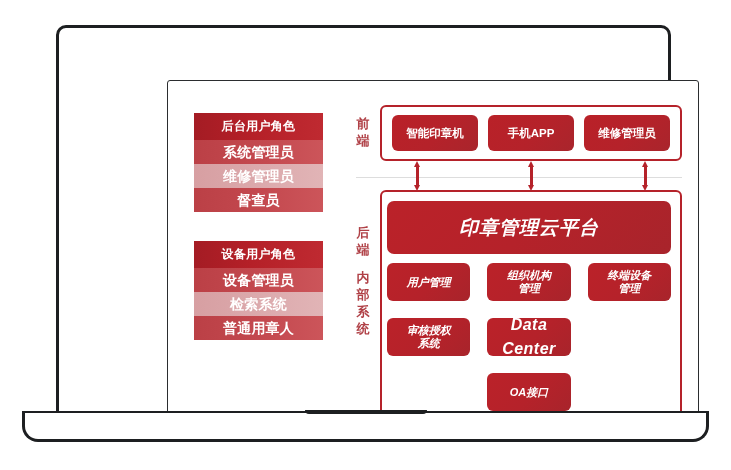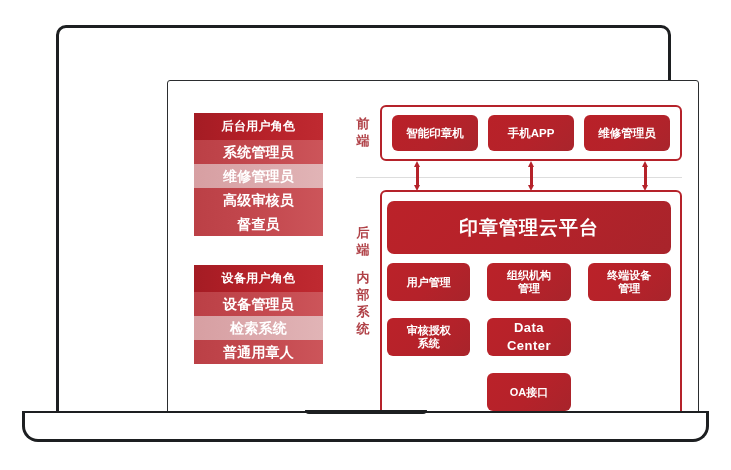--- a/index.html
+++ b/index.html
@@ -209,21 +209,21 @@
     border-right: 3.5px solid transparent;
   }
   .arrow .head-up { top: 0;  border-bottom: 6px solid #b5222a; }
   .arrow .head-dn { bottom: 0; border-top: 6px solid #b5222a; }
   .arrow.a1 { left: 34px; }
   .arrow.a2 { left: 148px; }
   .arrow.a3 { left: 262px; }
 
   
   .tier-backend { left: 0; top: 85px; width: 336px; }
-  .tier-backend .tier-box { padding: 9px 9px 10px 5px; }
+  .tier-backend .tier-box { padding: 9px 9px 10px 5px; font-style: italic; }
   .tier-backend .tier-label { padding-top: 34px; }
 
   .platform-banner {
     background: linear-gradient(135deg, #bb2229 0%, #b5222a 50%, #a8242b 100%);
     color: #ffffff;
     border-radius: 7px;
     height: 53px;
     display: flex;
     align-items: center;
     justify-content: center;
@@ -248,38 +248,37 @@
     display: flex;
     align-items: center;
     justify-content: center;
     text-align: center;
     font-size: 11px;
     font-weight: bold;
     line-height: 13px;
     padding: 0 3px;
   }
   .module.span-center { grid-column: 2 / 3; }
-  .module.latin { font-size: 13px; line-height: 18px; letter-spacing: .5px; }
+  .module.latin { font-size: 16px; line-height: 24px; letter-spacing: .5px; }
 </style>
 </head>
 <body>
 
 <div id="stage">
 
   <div class="laptop-screen">
 
     <div class="content-panel">
 
       <div class="roles-column">
 
         <div class="role-table">
           <div class="role-header">后台用户角色</div>
           <div class="role-row tone-dark">系统管理员</div>
           <div class="role-row tone-light">维修管理员</div>
-          <div class="role-row tone-dark">高级审核员</div>
           <div class="role-row tone-dark">督查员</div>
         </div>
 
         <div class="role-table">
           <div class="role-header">设备用户角色</div>
           <div class="role-row tone-dark">设备管理员</div>
           <div class="role-row tone-light">检索系统</div>
           <div class="role-row tone-dark">普通用章人</div>
         </div>
 

